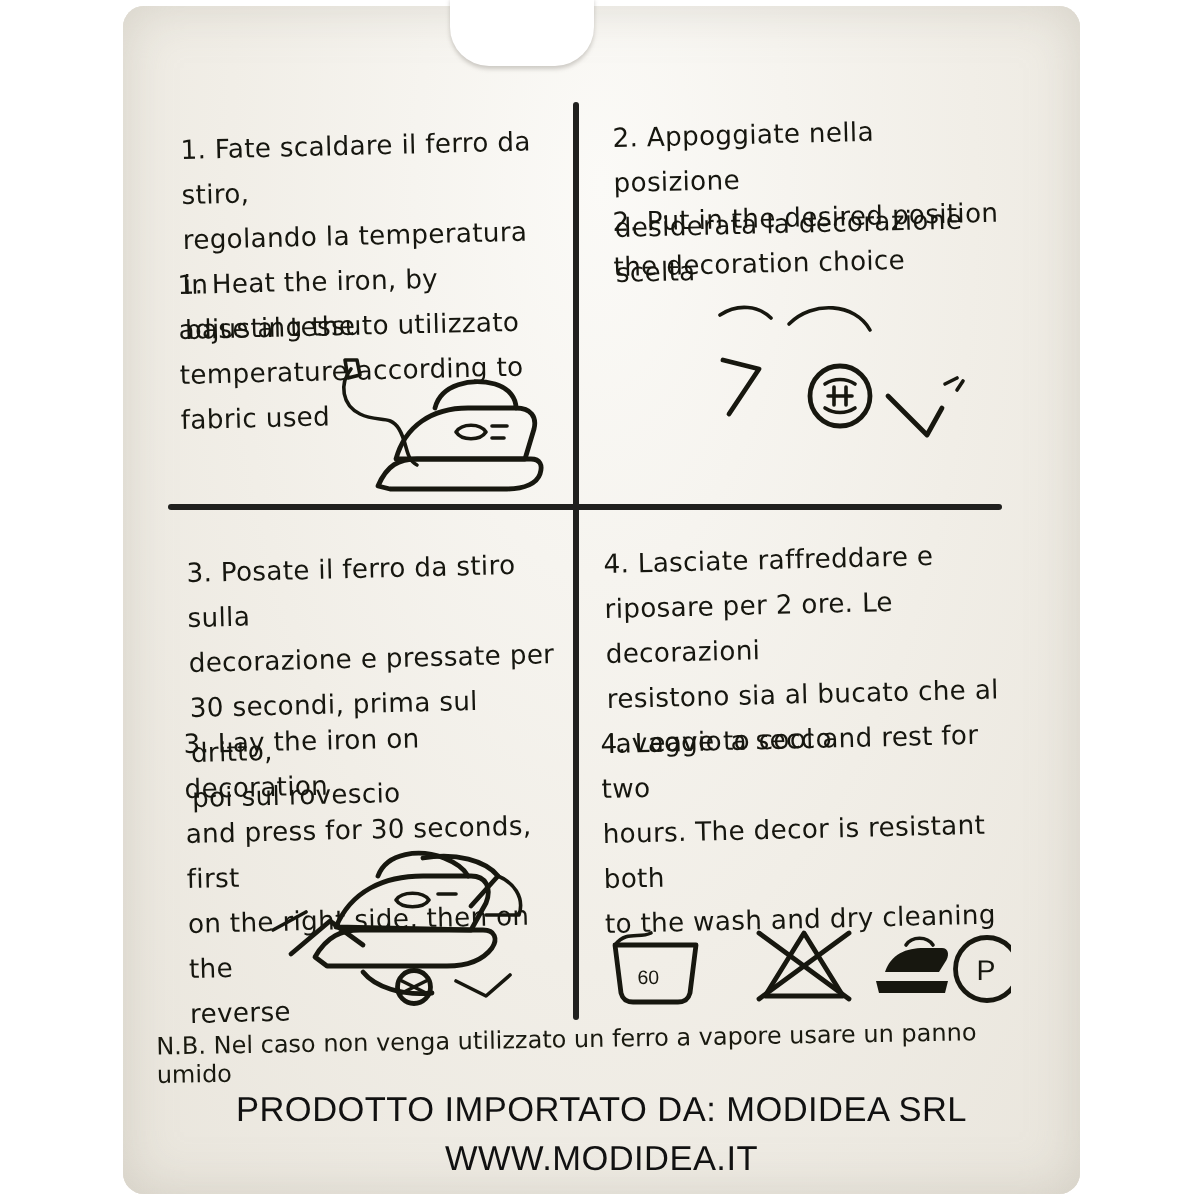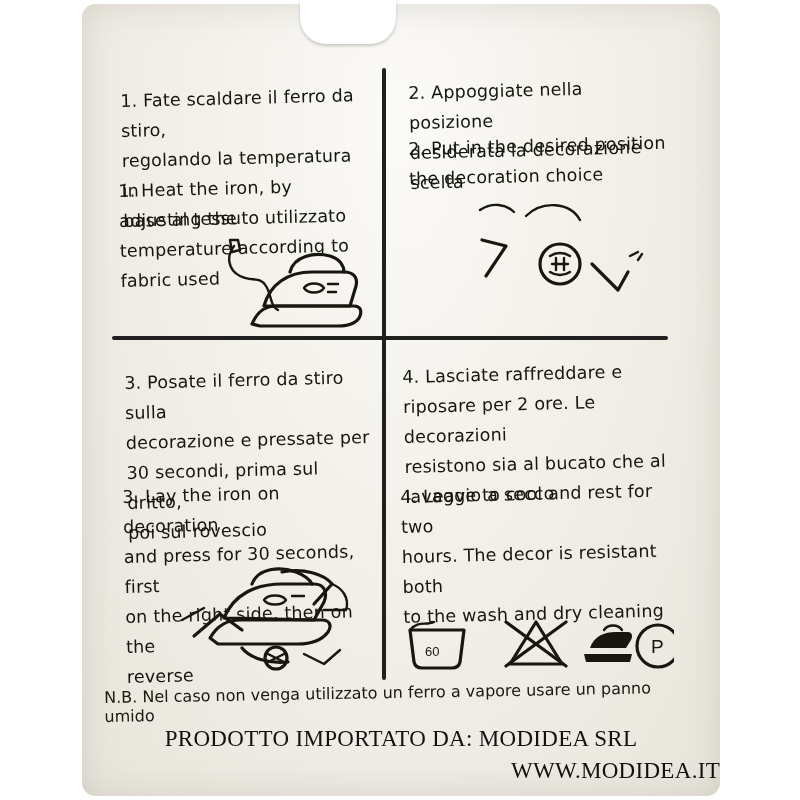--- a/index.html
+++ b/index.html
@@ -106,25 +106,25 @@
     color: #19190f;
     transform: rotate(-1deg);
     transform-origin: left top;
   }
   .footer {
     position: absolute;
     left: 82px;
     top: 726px;
     width: 638px;
     text-align: center;
-    font-family: Liberation Serif, serif;
+    font-family: Liberation Sans, sans-serif;
     color: #111111;
   }
   .footer .line1 { font-size: 23px; letter-spacing: 0.3px; }
-  .footer .line2 { font-size: 23px; letter-spacing: 0.3px; margin-top: 6px; text-align: right; }
+  .footer .line2 { font-size: 23px; letter-spacing: 0.3px; margin-top: 6px; }
 
   
   .draw { position: absolute; }
   .iron1 { left: 208px; top: 236px; }
   .shirt2 { left: 452px; top: 194px; }
   .iron3 { left: 164px; top: 558px; }
   .symbols { left: 404px; top: 614px; }
 
   svg { display: block; }
   .stroke {

